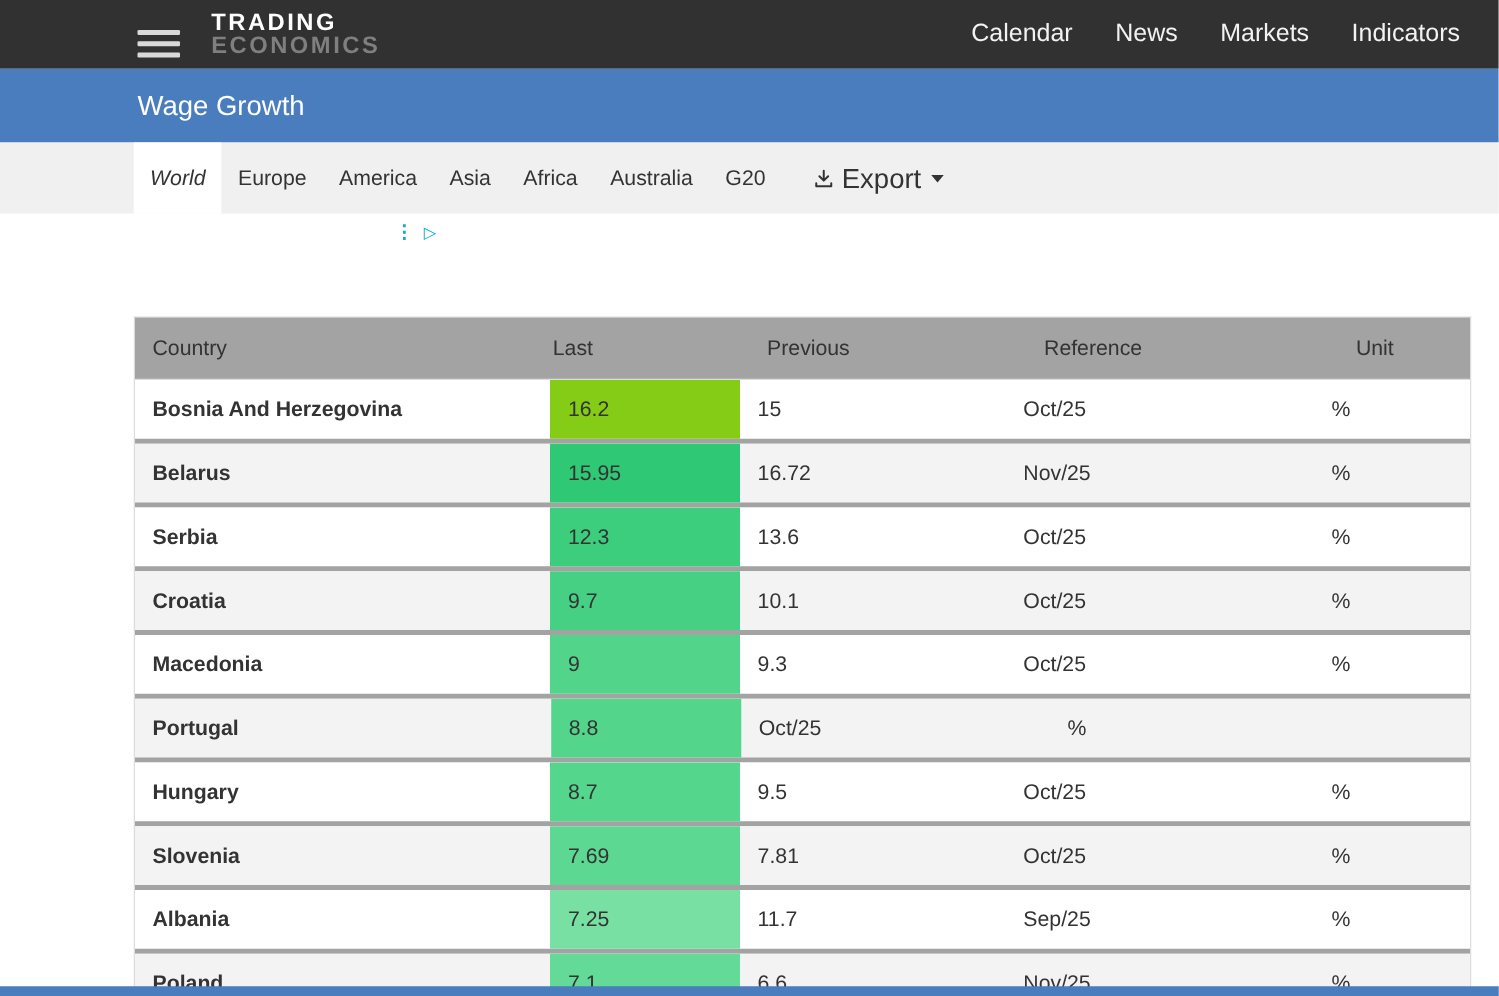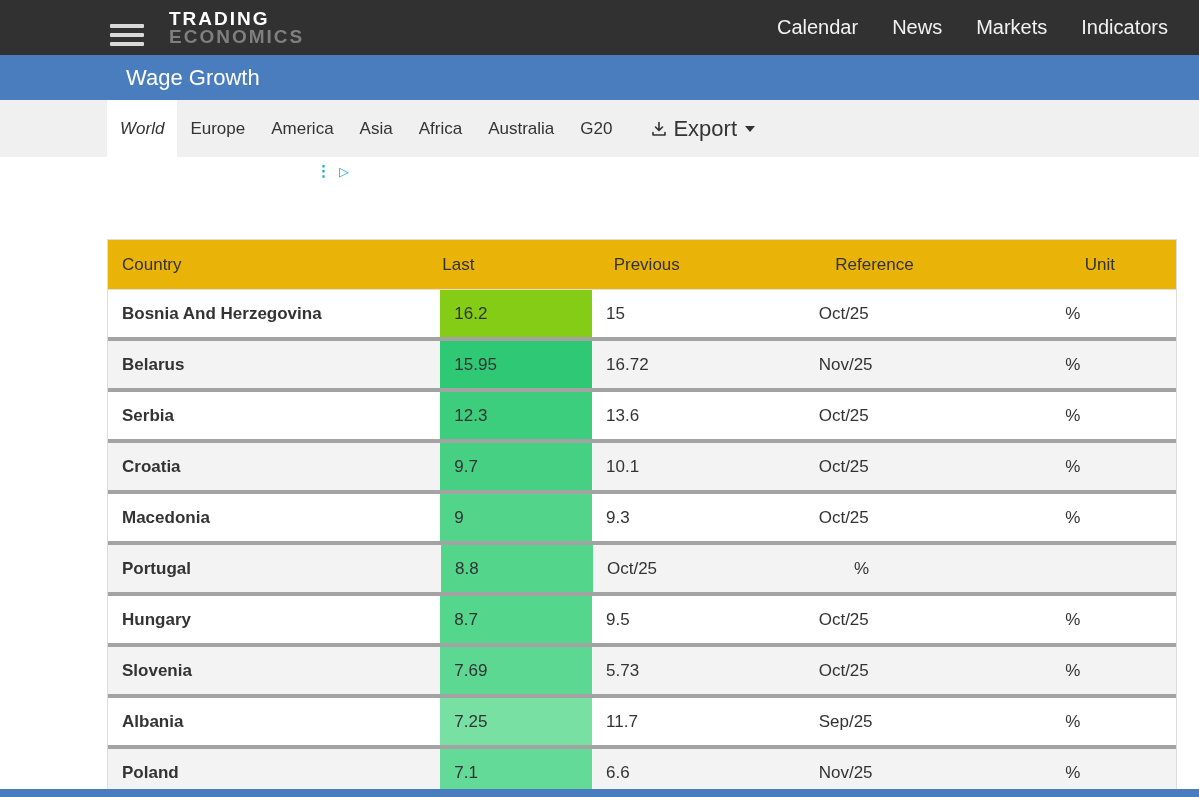--- a/index.html
+++ b/index.html
@@ -12,21 +12,21 @@
   .nav-left { display: flex; align-items: flex-end; padding-left: 110px; }
   .hamburger { display: flex; flex-direction: column; gap: 5px; cursor: pointer; margin-right: 25px; }
   .hamburger span { display: block; width: 34px; height: 4px; background: #d9d9d9; border-radius: 1px; }
   .logo { line-height: 18px; font-weight: bold; font-size: 19px; letter-spacing: 2px; cursor: pointer; }
   .logo-l1 { color: #ffffff; }
   .logo-l2 { color: #7f7f7f; }
   .nav-menu { list-style: none; display: flex; align-items: center; padding-right: 14px; }
   .nav-menu li { color: #f2f2f2; font-size: 20px; padding: 0 17px; cursor: pointer; }
 
   
-  .page-header { height: 45px; background: #4a7dbd; display: flex; align-items: center; padding-left: 16px; }
+  .page-header { height: 59px; background: #4a7dbd; display: flex; align-items: center; }
   .page-header h1 { font-size: 22px; font-weight: 400; color: #fff; padding-left: 110px; }
 
   
   .tabbar { height: 57px; background: #f0f0f0; display: flex; align-items: stretch;
             padding-left: 107px; }
   .tab { display: flex; align-items: center; padding: 0 13px; font-size: 17px;
          color: #333; cursor: pointer; white-space: nowrap; }
   .tab.active { background: #ffffff; font-style: italic; }
   .export-btn { display: flex; align-items: center; gap: 6px; margin-left: 16px;
                 padding: 0 10px; font-size: 22px; cursor: pointer; }
@@ -34,21 +34,21 @@
            border-right: 5px solid transparent; border-top: 6px solid #333; margin-left: 2px; }
 
   
   .ad-strip { height: 82px; position: relative; background: #fff; }
   .ad-icons { position: absolute; left: 316px; top: 5px; display: flex; align-items: center; gap: 8px; }
   .ad-dots { color: #0aaecb; font-size: 15px; font-weight: bold; cursor: pointer; }
   .ad-choices { color: #0aaecb; font-size: 13px; cursor: pointer; }
 
   
   .table-wrap { margin-left: 107px; width: 1070px; border: 1px solid #dddddd; border-bottom: none; }
-  .thead { display: flex; height: 50px; background: #eab308; border-bottom: 1px solid #dddddd; gap: 44px; }
+  .thead { display: flex; height: 50px; background: #a3a3a3; border-bottom: 1px solid #dddddd; gap: 44px; }
   .th { display: flex; align-items: center; font-size: 17px; font-weight: 400; padding-left: 14px; }
   .tr { display: flex; height: 51px; background: #ffffff; border-bottom: 4px solid #a3a3a3; }
   .tr.alt { background: #f3f3f3; }
   .td { display: flex; align-items: center; font-size: 17px; padding-left: 14px; }
   .col-country { width: 333px; }
   .col-last    { width: 152px; }
   .col-prev    { width: 213px; }
   .col-ref     { width: 247px; }
   .col-unit    { width: 125px; }
   .tr .col-country { font-weight: bold; }
@@ -167,21 +167,21 @@
     <div class="td col-country">Hungary</div>
     <div class="td col-last" style="background: rgb(85, 214, 141);">8.7</div>
     <div class="td col-prev">9.5</div>
     <div class="td col-ref">Oct/25</div>
     <div class="td col-unit">%</div>
   </div>
 
   <div class="tr alt">
     <div class="td col-country">Slovenia</div>
     <div class="td col-last" style="background: rgb(92, 216, 146);">7.69</div>
-    <div class="td col-prev">5.73</div>
+    <div class="td col-prev">7.81</div>
     <div class="td col-ref">Oct/25</div>
     <div class="td col-unit">%</div>
   </div>
 
   <div class="tr">
     <div class="td col-country">Albania</div>
     <div class="td col-last" style="background: rgb(121, 224, 164);">7.25</div>
     <div class="td col-prev">11.7</div>
     <div class="td col-ref">Sep/25</div>
     <div class="td col-unit">%</div>

